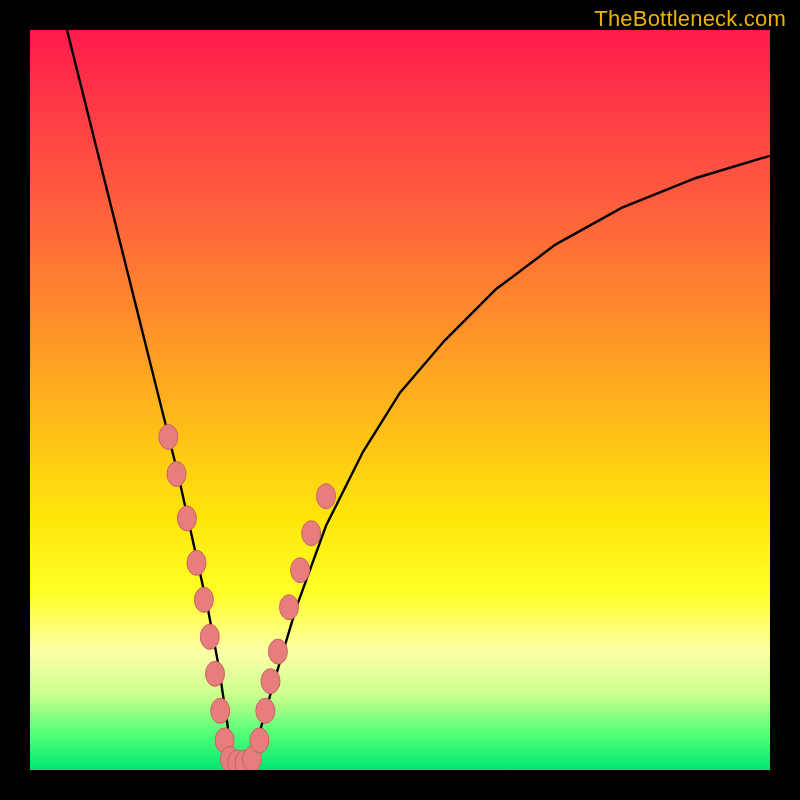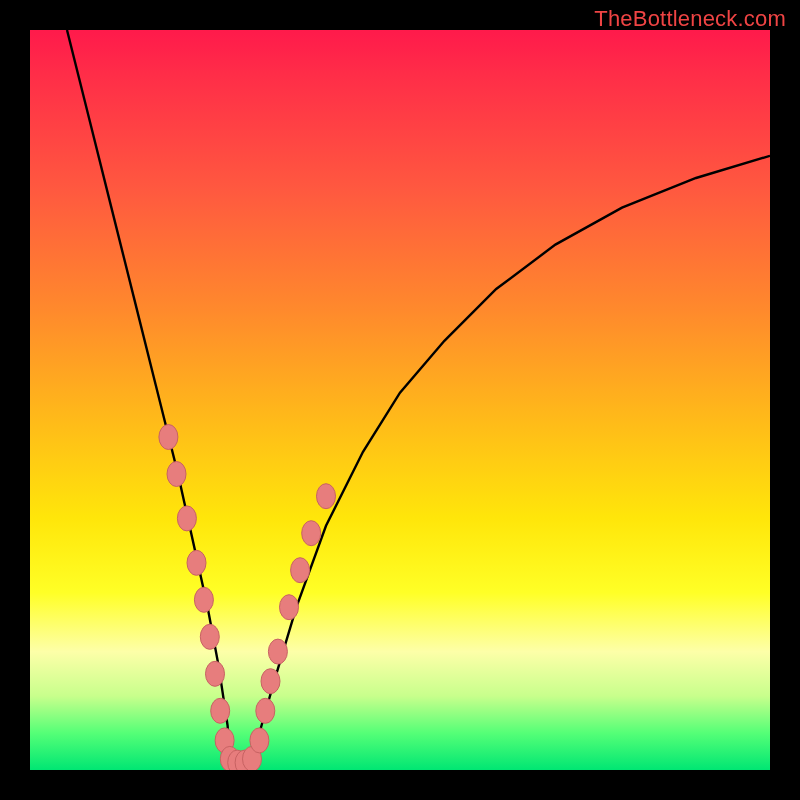--- a/index.html
+++ b/index.html
@@ -38,21 +38,21 @@
       #fdffa8 84%,
       #c8ff8c 90%,
       #55ff77 95%,
       #00e673 100%
     );
   }
   .watermark {
     position: absolute;
     top: 6px;
     right: 14px;
-    color: #ef4444;
+    color: #eab308;
     font-size: 22px;
     font-weight: 500;
     letter-spacing: 0.2px;
     user-select: none;
   }
   svg.curve {
     position: absolute;
     top: 0;
     left: 0;
     width: 740px;

